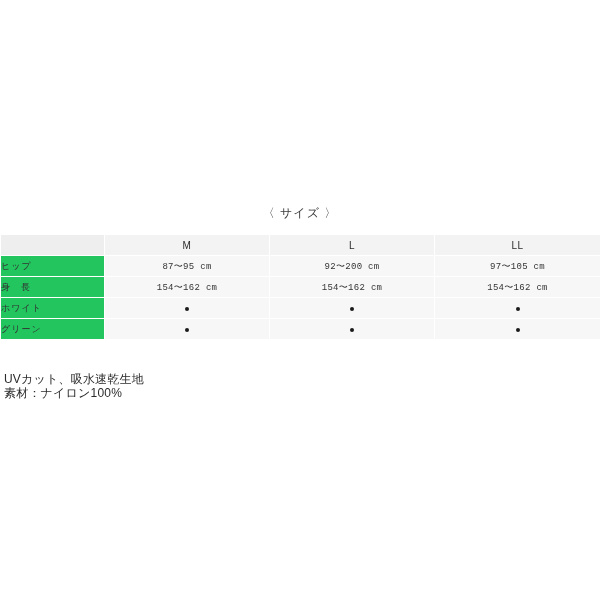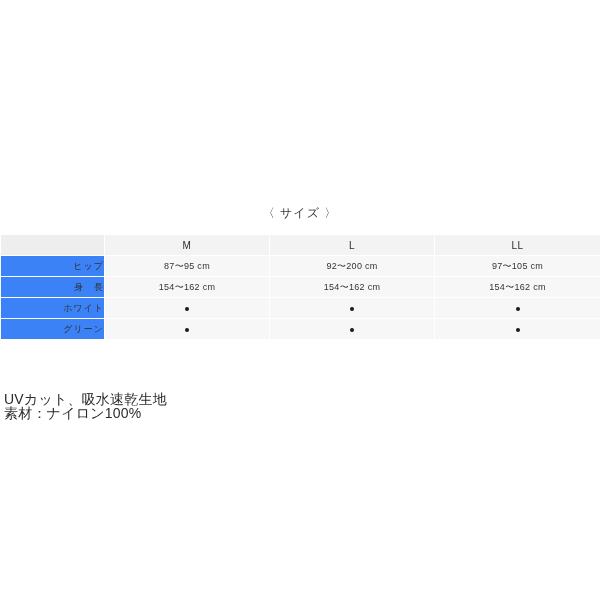--- a/index.html
+++ b/index.html
@@ -55,50 +55,51 @@
   }
   .hdr-size {
     background: #f3f3f3;
     text-align: center;
     font-weight: bold;
     font-size: 10px;
     color: #2b2b2b;
     letter-spacing: 0.5px;
   }
   .row-label {
-    background: #3b82f6;
-    text-align: right;
+    background: #22c55e;
+    text-align: left;
     font-size: 9px;
     color: #333333;
     letter-spacing: 1px;
   }
   .row-val {
     background: #f7f7f7;
     text-align: center;
     font-size: 9px;
     color: #333333;
     letter-spacing: 0.3px;
+    font-family: Liberation Mono, monospace;
   }
   .row-dot {
     background: #f7f7f7;
     text-align: center;
   }
   .dot {
     display: inline-block;
     width: 4px;
     height: 4px;
     border-radius: 50%;
     background: #1a1a1a;
     vertical-align: middle;
   }
   .notes {
     position: absolute;
-    top: 392px;
+    top: 372px;
     left: 4px;
-    font-size: 14px;
+    font-size: 12px;
     line-height: 14px;
     color: #2b2b2b;
     letter-spacing: 0.2px;
   }
   .notes div { white-space: nowrap; }
 </style>
 </head>
 <body>
 
 <div class="page">

